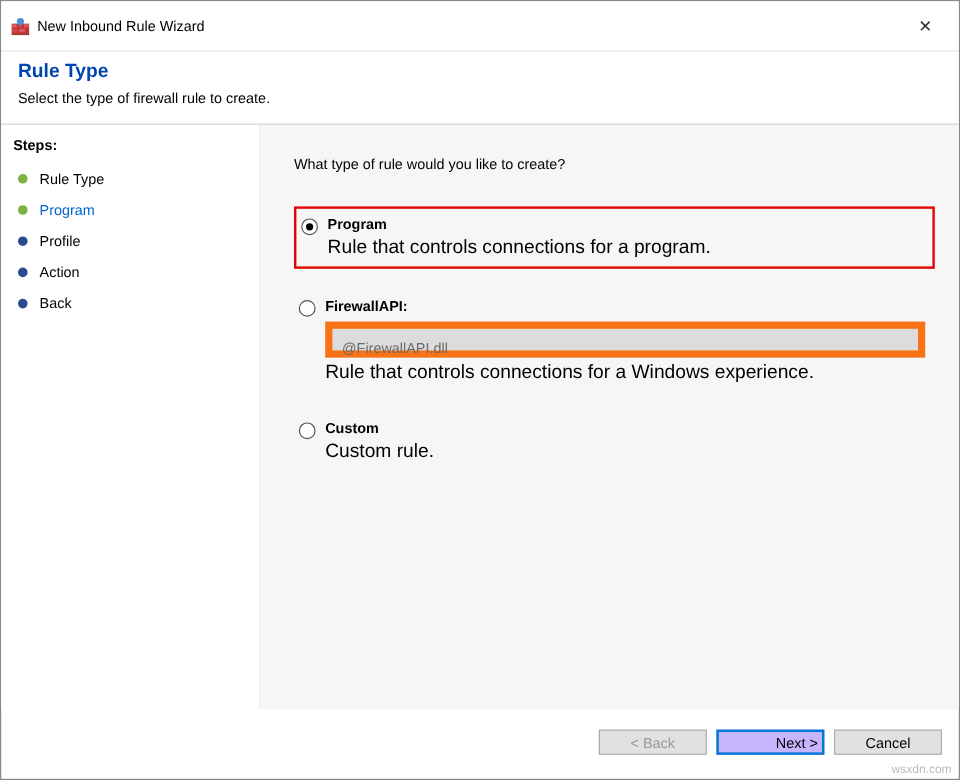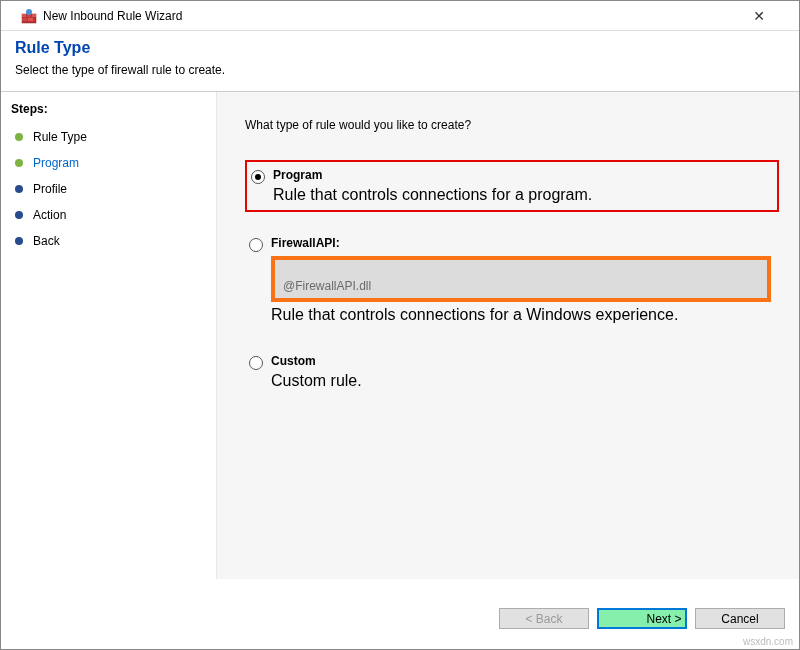--- a/index.html
+++ b/index.html
@@ -7,24 +7,24 @@
       font-family: 'Segoe UI', Tahoma, sans-serif;
       font-size: 12px;
       background: #fff;
       width: 800px;
       height: 650px;
       overflow: hidden;
       border: 1px solid #888;
       position: relative;
     }
     .titlebar {
-      height: 30px;
+      height: 42px;
       display: flex;
       align-items: center;
-      padding: 0 20px;
+      padding: 0 8px;
       border-bottom: 1px solid #ddd;
       background: #fff;
     }
     .titlebar .app-icon {
       width: 16px; height: 16px;
       margin-right: 6px;
       display: inline-flex;
     }
     .titlebar .title-text {
       flex: 1;
@@ -131,22 +131,22 @@
     }
     .opt-body { flex: 1; }
     .opt-label { font-weight: bold; font-size: 12px; }
     .opt-desc { font-size: 16px; margin-top: 4px; }
     .predef-box {
       margin-top: 6px;
       width: 100%;
       max-width: 500px;
       height: 24px;
       background: #dcdcdc;
-      border: 4px solid #f97316;
-      padding: 19px 8px;
+      border: 6px solid #f97316;
+      padding: 9px 8px;
       font-size: 12px;
       color: #6a6a6a;
     }
     .footer {
       position: absolute;
       bottom: 20px;
       right: 14px;
       display: flex;
       gap: 8px;
     }
@@ -157,21 +157,21 @@
       background: #e1e1e1;
       border: 1px solid #adadad;
       cursor: pointer;
     }
     .btn:disabled {
       color: #9a9a9a;
       cursor: default;
     }
     .btn.primary {
       border: 2px solid #0078d7;
-      background: #86efac;
+      background: #c4b5fd;
       padding-left: 44px;
     }
     .watermark {
       position: absolute;
       bottom: 2px; right: 6px;
       font-size: 10px;
       color: #bbb;
     }
   </style>
 </head>

